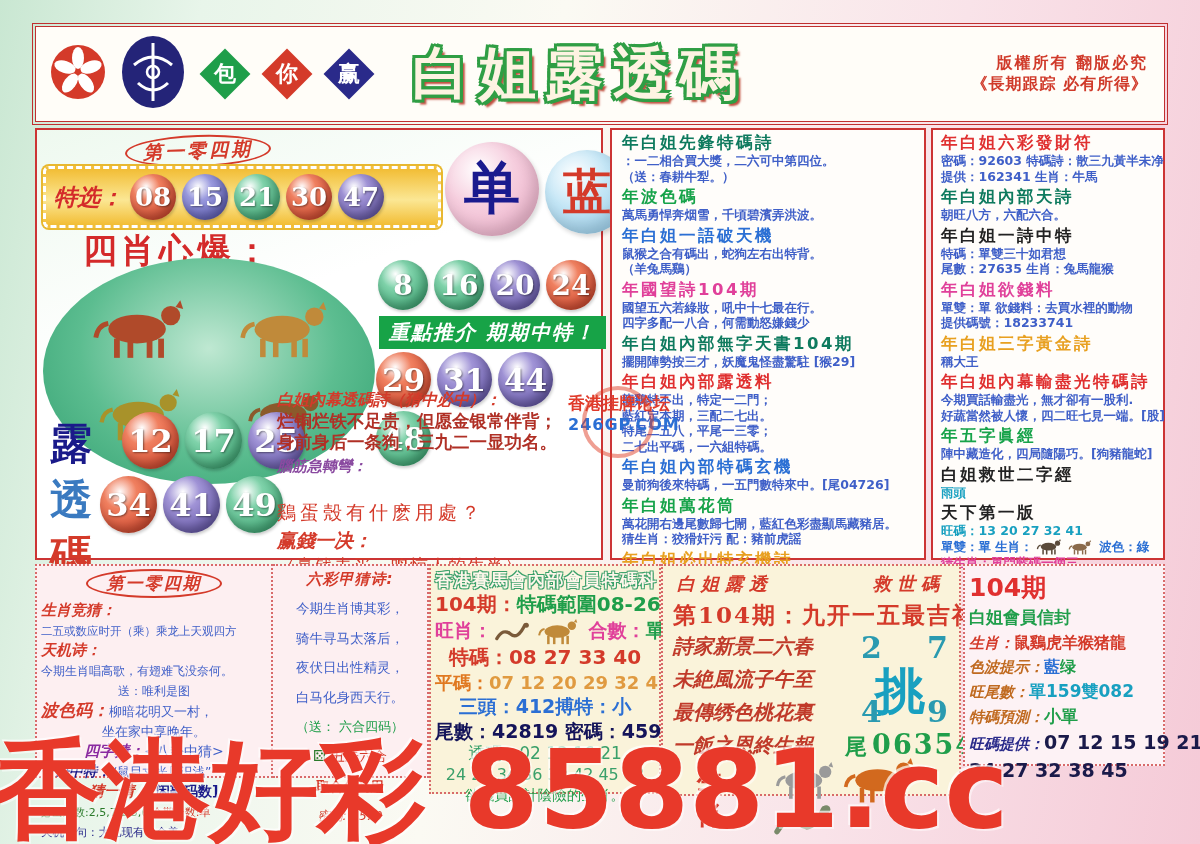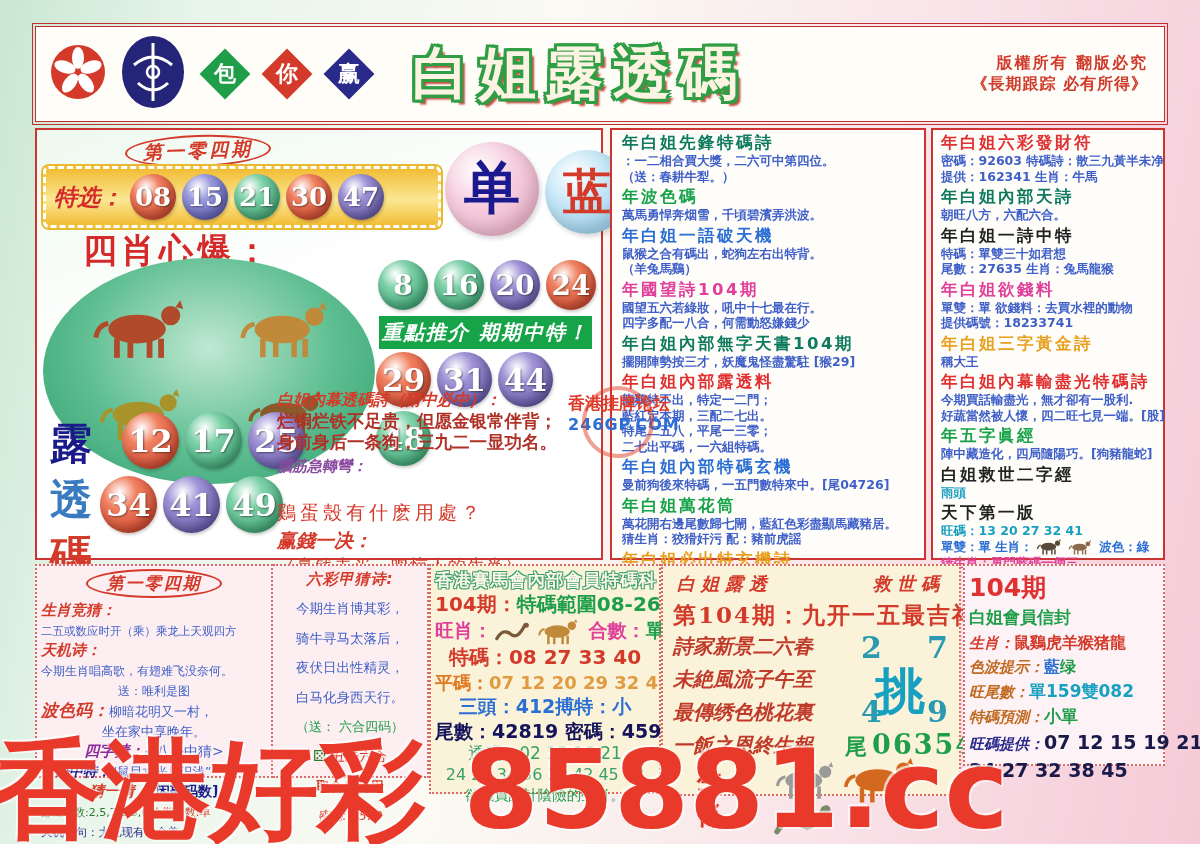--- a/index.html
+++ b/index.html
@@ -41,21 +41,21 @@
   .ball.blue{background:radial-gradient(circle at 35% 28%,#ffffff 0%,#9a9ade 30%,#5050b0 95%);}
   .bigball{position:absolute;border-radius:50%;display:flex;align-items:center;justify-content:center;
     font-weight:bold;font-family:"DejaVu Serif",serif;box-shadow:inset -6px -8px 14px rgba(0,0,0,.15),2px 3px 4px rgba(0,0,0,.15);}
   #dan{left:408px;top:12px;width:94px;height:94px;background:radial-gradient(circle at 35% 30%,#fff 0%,#f6cede 40%,#e9a8c4 100%);color:#1a1a8e;font-size:56px;}
   #lan{left:508px;top:20px;width:84px;height:84px;background:radial-gradient(circle at 35% 30%,#fff 0%,#c4e6f6 40%,#8cc6e6 100%);color:#d43a2a;font-size:48px;}
   #sixiao{left:46px;top:98px;color:#d42a2a;font-weight:bold;font-size:34px;letter-spacing:4px;font-family:"DejaVu Serif",serif;}
   #ellipse{left:6px;top:128px;width:332px;height:226px;border-radius:50%;
     background:radial-gradient(ellipse at 50% 40%,#bfe8d2 0%,#5cbd90 55%,#2f9e6e 100%);}
   #ellipse .animals{position:absolute;left:22px;top:28px;width:290px;height:170px;display:flex;flex-wrap:wrap;justify-content:space-around;align-items:center;}
   #row1{left:338px;top:128px;}
-  #banner{left:342px;top:186px;background:#17a347;color:#fff;font-weight:bold;font-size:20px;padding:3px 3px;letter-spacing:2px;font-style:italic;white-space:nowrap;}
+  #banner{left:342px;top:186px;background:#17a347;color:#fff;font-weight:bold;font-size:20px;padding:3px 10px;letter-spacing:2px;font-style:italic;white-space:nowrap;}
   #row2{left:336px;top:220px;}
   #lutou{left:10px;top:286px;width:48px;text-align:center;}
   #lutou div{font-size:42px;font-weight:bold;font-family:"DejaVu Serif",serif;line-height:56px;}
   #lu1{left:60px;top:280px;}
   #lu2{left:60px;top:344px;}
   #poemblk{left:240px;top:260px;width:326px;}
   #poem-title{color:#d43a2a;font-style:italic;font-weight:bold;font-size:16px;}
   .poem-line{color:#b03026;font-weight:bold;font-size:17.5px;line-height:21px;white-space:nowrap;}
   #brain-label{color:#8a4aa0;font-style:italic;font-weight:bold;font-size:15px;margin-top:4px;}
   #brain-q{color:#d43a2a;font-weight:normal;font-size:19px;letter-spacing:4px;margin-top:24px;}

